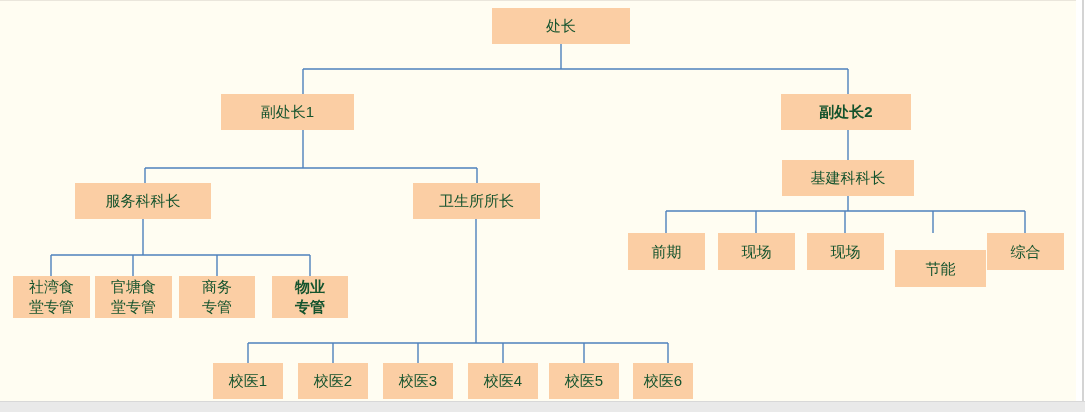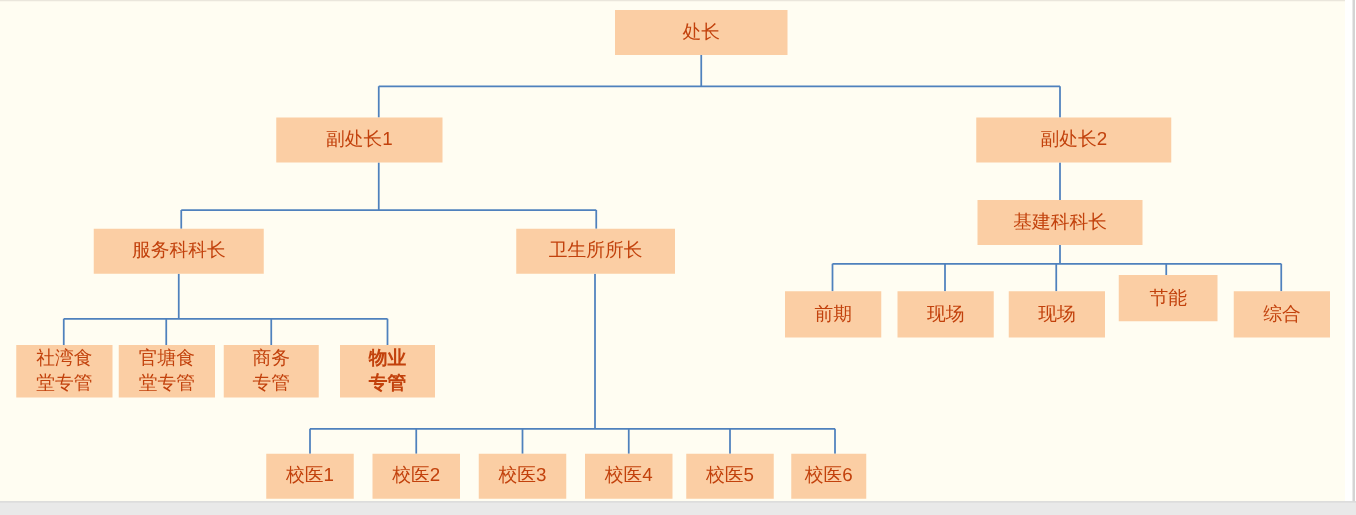--- a/index.html
+++ b/index.html
@@ -36,21 +36,21 @@
     stroke: var(--connector, #4F81BD);
     stroke-width: 1.4;
     fill: none;
   }
   .node {
     position: absolute;
     display: flex;
     align-items: center;
     justify-content: center;
     background: var(--node-fill, #FBCEA4);
-    color: #c2410c;
+    color: #14532d;
     font-size: 15px;
     line-height: 20px;
     text-align: right;
     white-space: pre-line;
     box-sizing: border-box;
   }
   #footer-bar {
     position: absolute;
     left: 0;
     bottom: 0;
@@ -80,39 +80,39 @@
     <path d="M303 130 V168 M145 168 H477 M145 168 V183 M477 168 V183"></path>
     <path d="M848 130 V160"></path>
     <path d="M143 219 V255 M51 255 H310 M51 255 V276 M133 255 V276 M217 255 V276 M310 255 V276"></path>
     <path d="M476 219 V343 M248 343 H668 M248 343 V363 M333 343 V363 M418 343 V363 M503 343 V363 M584 343 V363 M668 343 V363"></path>
     <path d="M848 196 V211 M666 211 H1025 M666 211 V233 M756 211 V233 M845 211 V233 M933 211 V233 M1025 211 V233"></path>
   </svg>
 
   <div class="node" style="left:492px; top:8px;  width:138px; height:36px;">处长</div>
 
   <div class="node" style="left:221px; top:94px; width:133px; height:36px;">副处长1</div>
-  <div class="node" style="left:781px; top:94px; width:156px; height:36px;">副处长2</div>
+  <div class="node" style="left:781px; top:94px; width:130px; height:36px;font-weight:bold;">副处长2</div>
 
   <div class="node" style="left:75px;  top:183px; width:136px; height:36px;">服务科科长</div>
   <div class="node" style="left:413px; top:183px; width:127px; height:36px;">卫生所所长</div>
   <div class="node" style="left:782px; top:160px; width:132px; height:36px;">基建科科长</div>
 
   <div class="node" style="left:13px;  top:276px; width:77px; height:42px;">社湾食
 堂专管</div>
   <div class="node" style="left:95px;  top:276px; width:77px; height:42px;">官塘食
 堂专管</div>
   <div class="node" style="left:179px; top:276px; width:76px; height:42px;">商务
 专管</div>
   <div class="node" style="left:272px; top:276px; width:76px; height:42px;font-weight:bold;">物业
 专管</div>
 
   <div class="node" style="left:628px; top:233px; width:77px; height:37px;">前期</div>
   <div class="node" style="left:718px; top:233px; width:77px; height:37px;">现场</div>
   <div class="node" style="left:807px; top:233px; width:77px; height:37px;">现场</div>
-  <div class="node" style="left:895px; top:220px; width:79px; height:37px;">节能</div>
+  <div class="node" style="left:895px; top:250px; width:91px; height:37px;">节能</div>
   <div class="node" style="left:987px; top:233px; width:77px; height:37px;">综合</div>
 
   <div class="node" style="left:213px; top:363px; width:70px; height:36px;">校医1</div>
   <div class="node" style="left:298px; top:363px; width:70px; height:36px;">校医2</div>
   <div class="node" style="left:383px; top:363px; width:70px; height:36px;">校医3</div>
   <div class="node" style="left:468px; top:363px; width:70px; height:36px;">校医4</div>
   <div class="node" style="left:549px; top:363px; width:70px; height:36px;">校医5</div>
   <div class="node" style="left:633px; top:363px; width:60px; height:36px;">校医6</div>
 
   <div id="right-edge-line"></div>

